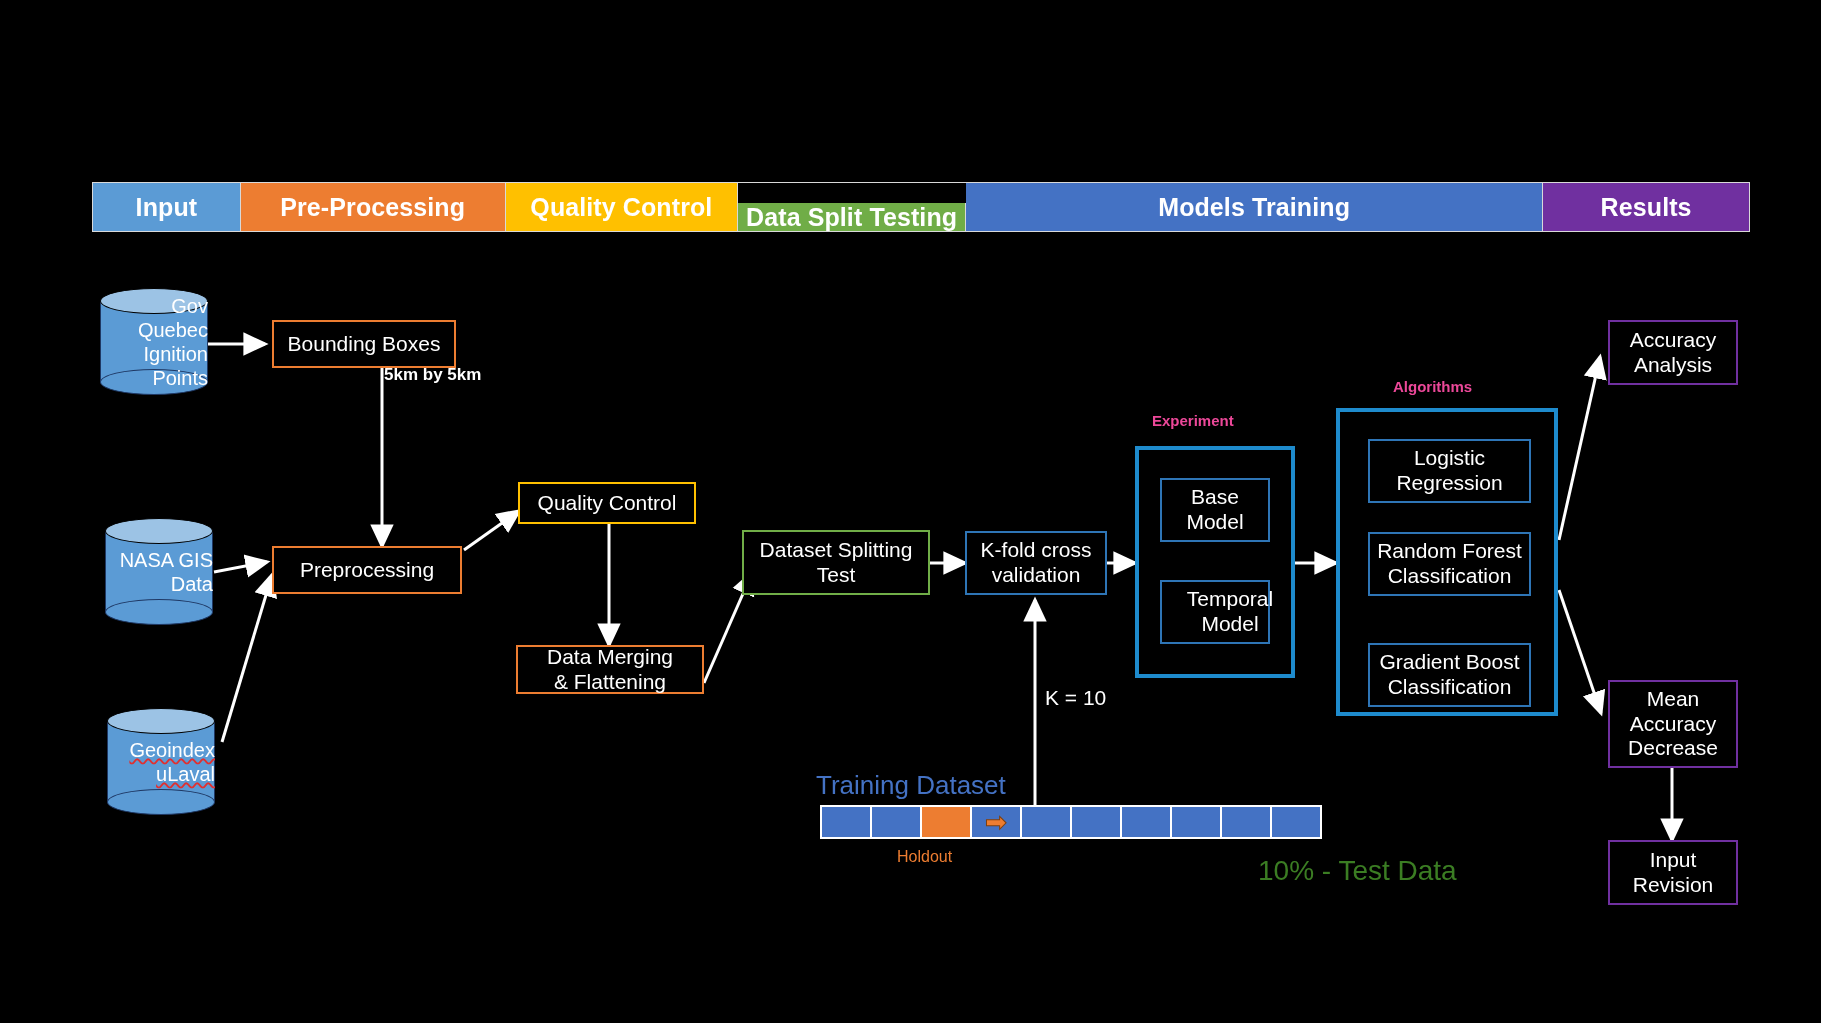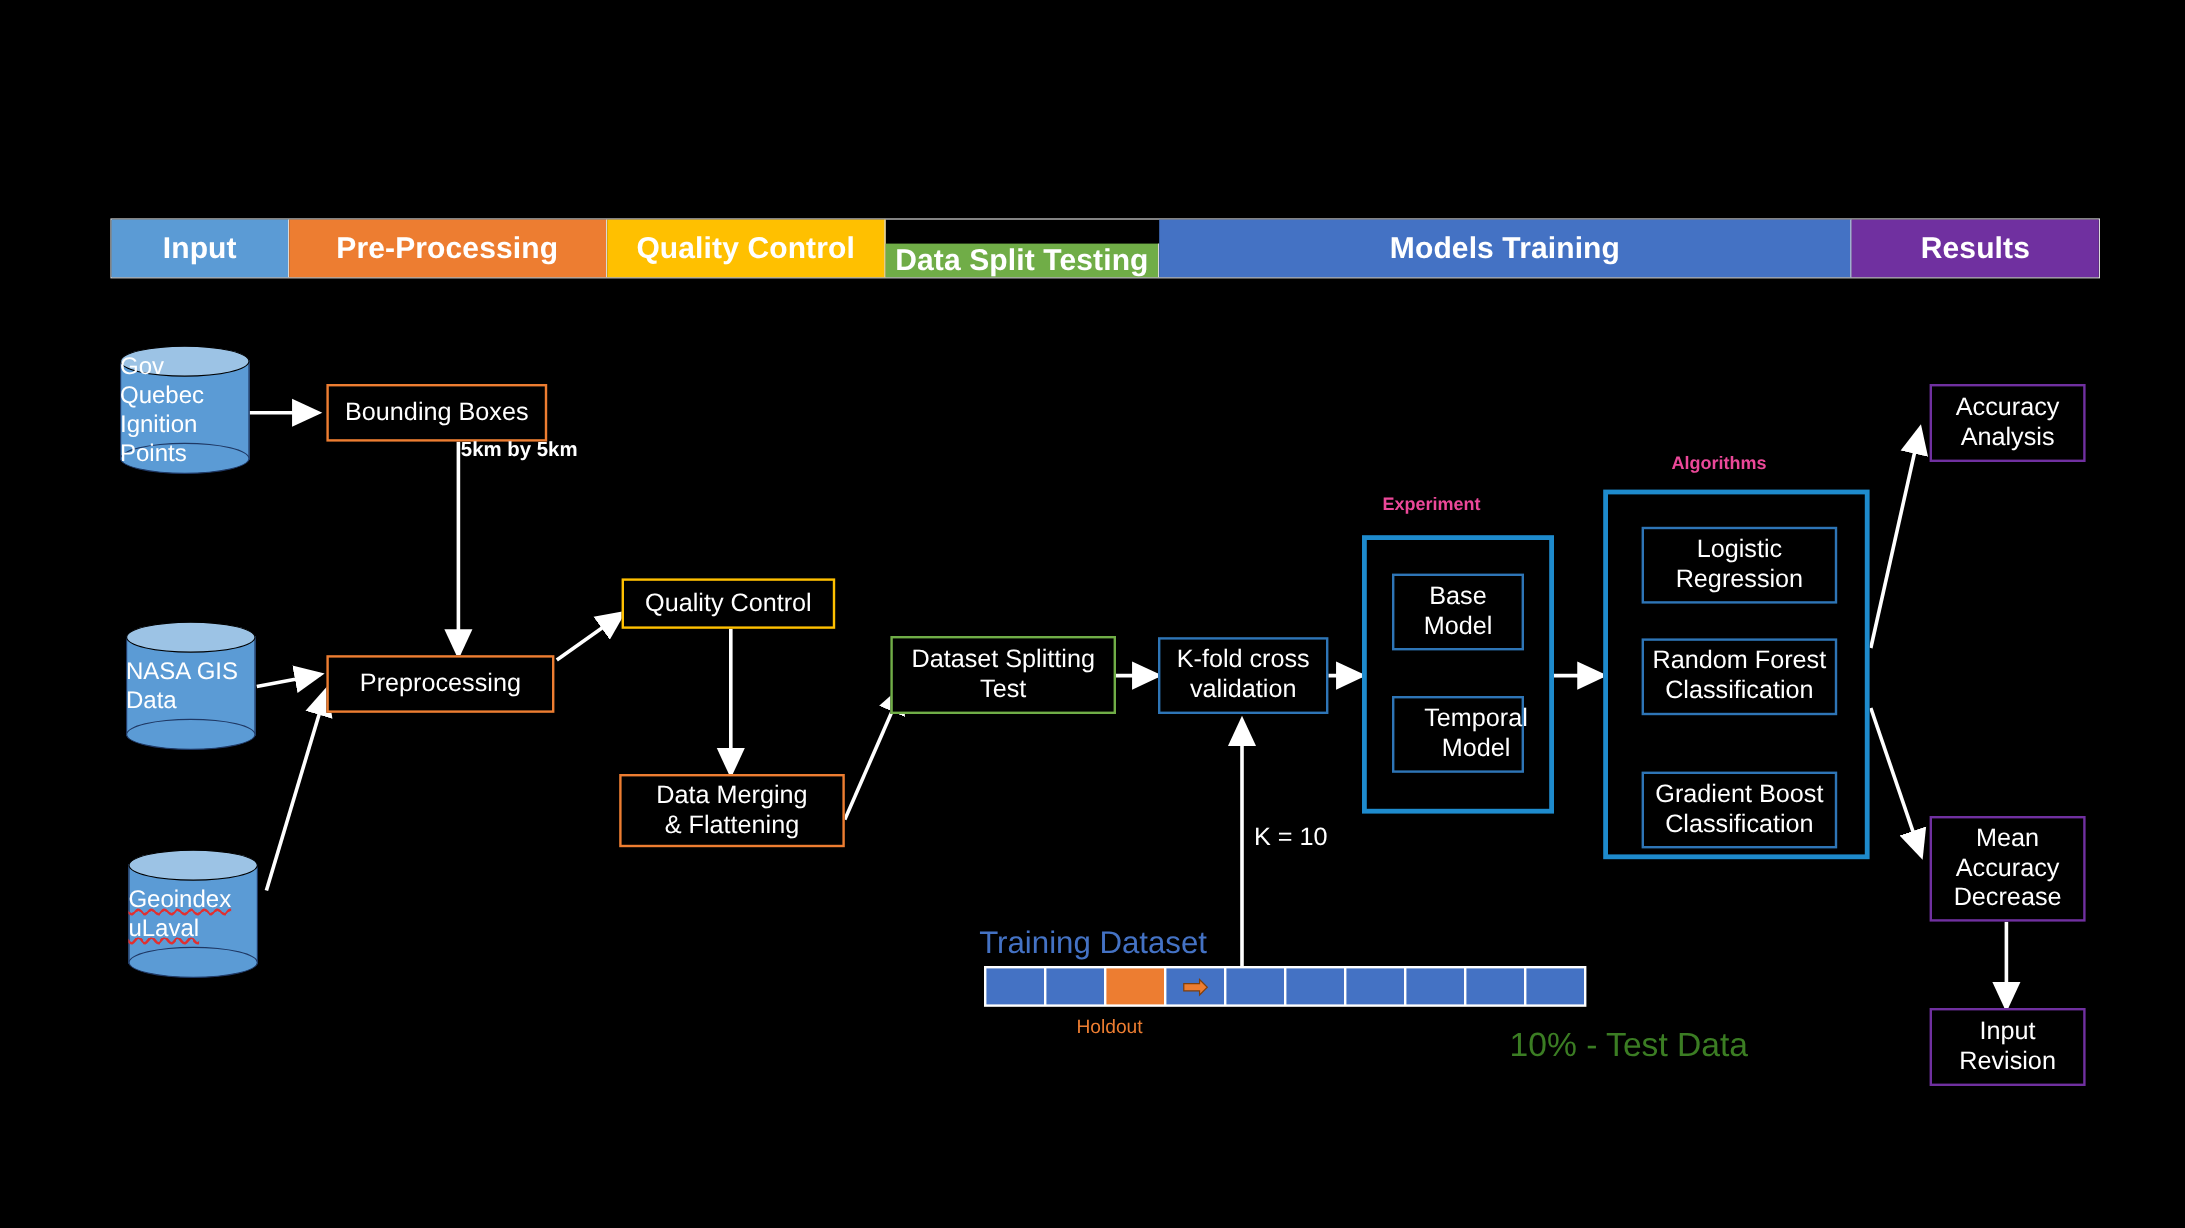--- a/index.html
+++ b/index.html
@@ -29,21 +29,21 @@
   .cyl .body{position:absolute;left:0;right:0;top:12px;bottom:12px;
              background:#5B9BD5;border-left:1.5px solid #1f3864;
              border-right:1.5px solid #1f3864;}
   .cyl .top{position:absolute;left:0;right:0;top:0;height:26px;
             border-radius:50%;background:#9CC3E5;border:1.5px solid #000;
             box-sizing:border-box;}
   .cyl .bot{position:absolute;left:0;right:0;bottom:0;height:26px;
             border-radius:50%;background:#5B9BD5;
             border:1.5px solid #1f3864;box-sizing:border-box;}
   .cyl .lbl{position:absolute;left:0;right:0;top:50%;transform:translateY(-50%);
-            text-align:left;font-size:20px;line-height:1.2;color:#fff;z-index:3;}
+            text-align:right;font-size:20px;line-height:1.2;color:#fff;z-index:3;}
   .squig{text-decoration:underline wavy #e03030;text-decoration-skip-ink:none;}
 
   
   .group{position:absolute;border:4px solid #1E8BCD;box-sizing:border-box;background:#000;}
   .grouptitle{position:absolute;font-weight:bold;font-size:15px;color:#ec4899;
               white-space:nowrap;}
 
   
   .ftext{position:absolute;white-space:nowrap;}
 
@@ -163,21 +163,21 @@
   </div>
 
   <div class="node b2" style="left:272px;top:546px;width:190px;height:48px;border-color:#ED7D31;">
     <span>Preprocessing</span>
   </div>
 
   <div class="node b2" style="left:518px;top:482px;width:178px;height:42px;border-color:#FFC000;">
     <span>Quality Control</span>
   </div>
 
-  <div class="node b2" style="left:516px;top:645px;width:188px;height:61px;border-color:#ED7D31;
+  <div class="node b2" style="left:516px;top:645px;width:188px;height:49px;border-color:#ED7D31;
               white-space:pre-line;">
     <span>Data Merging
 &amp; Flattening</span>
   </div>
 
   <div class="node b2" style="left:742px;top:530px;width:188px;height:65px;border-color:#70AD47;
               white-space:pre-line;">
     <span>Dataset Splitting
 Test</span>
   </div>

